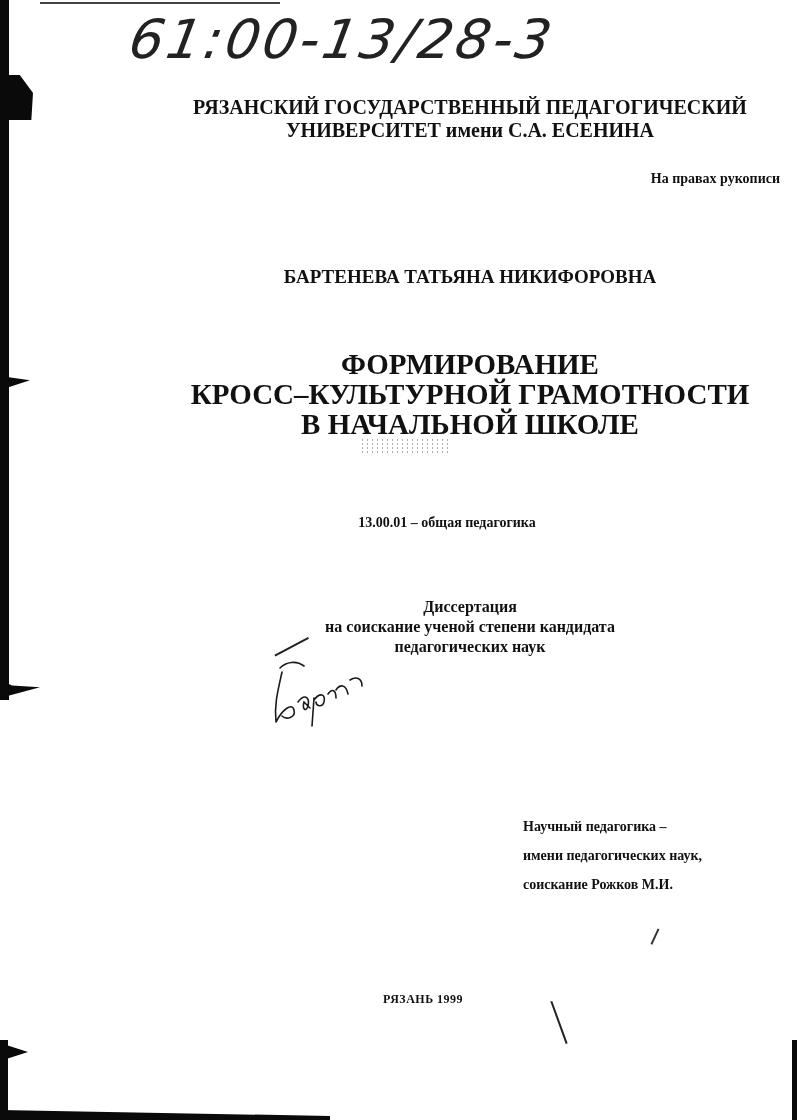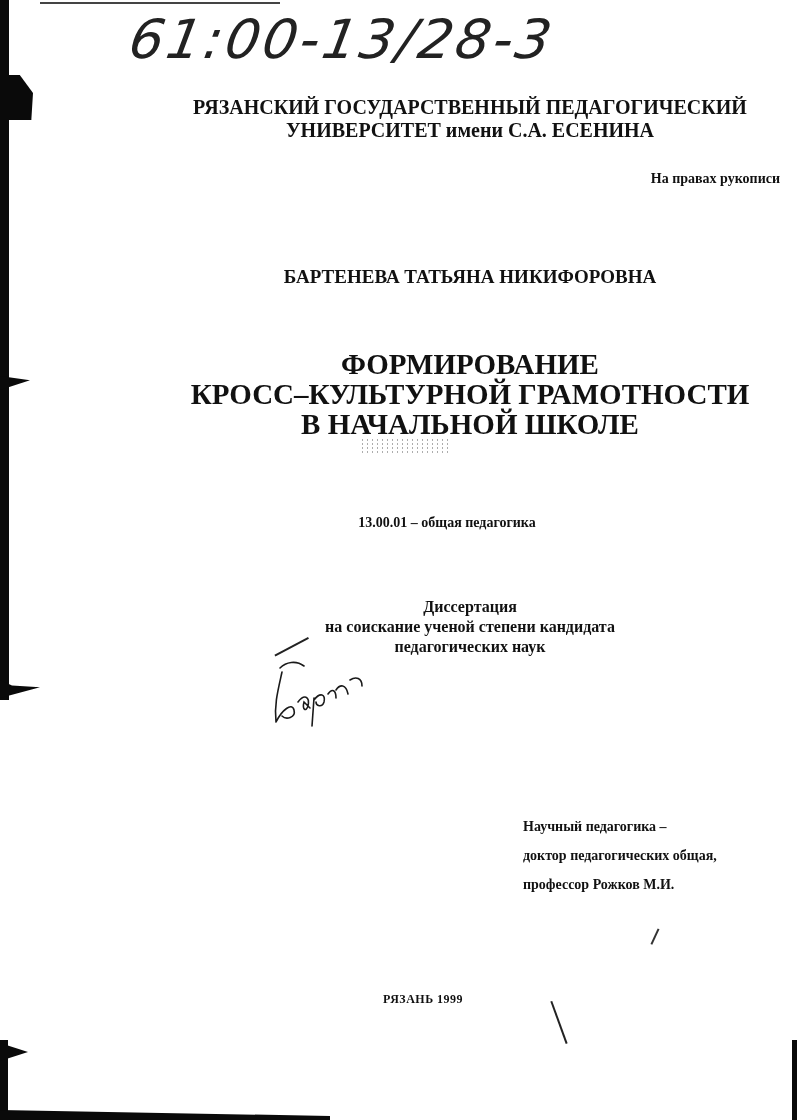--- a/index.html
+++ b/index.html
@@ -231,22 +231,22 @@
     <div>педагогических наук</div>
   </div>
 
   <div class="pen-mark-1"></div>
   <svg class="signature" viewBox="0 0 110 80">
     <path d="M14 18 C 20 12, 30 10, 38 16 M16 22 C 12 40, 8 55, 10 72 M10 72 C 16 60, 26 52, 28 60 C 30 68, 20 70, 16 66 M32 52 C 38 44, 44 46, 42 56 C 40 62, 36 60, 38 52 L 44 58 M48 48 L 46 76 M48 50 C 54 42, 60 44, 58 52 C 56 58, 50 56, 50 52 M62 44 C 66 38, 70 40, 70 48 M70 40 C 74 34, 80 34, 82 44 M84 30 C 90 26, 96 28, 96 36" fill="none" stroke="#1a1a1a" stroke-width="1.6" stroke-linecap="round"></path>
   </svg>
 
   <div class="advisor-block">
     <div>Научный педагогика –</div>
-    <div>доктор педагогических общая,</div>
-    <div>профессор Рожков М.И.</div>
+    <div>имени педагогических наук,</div>
+    <div>соискание Рожков М.И.</div>
   </div>
 
   <div class="pen-mark-3"></div>
 
   <div class="center-block city-year">РЯЗАНЬ 1999</div>
 
   <div class="pen-mark-2"></div>
 </div>
 
 </body></html>

